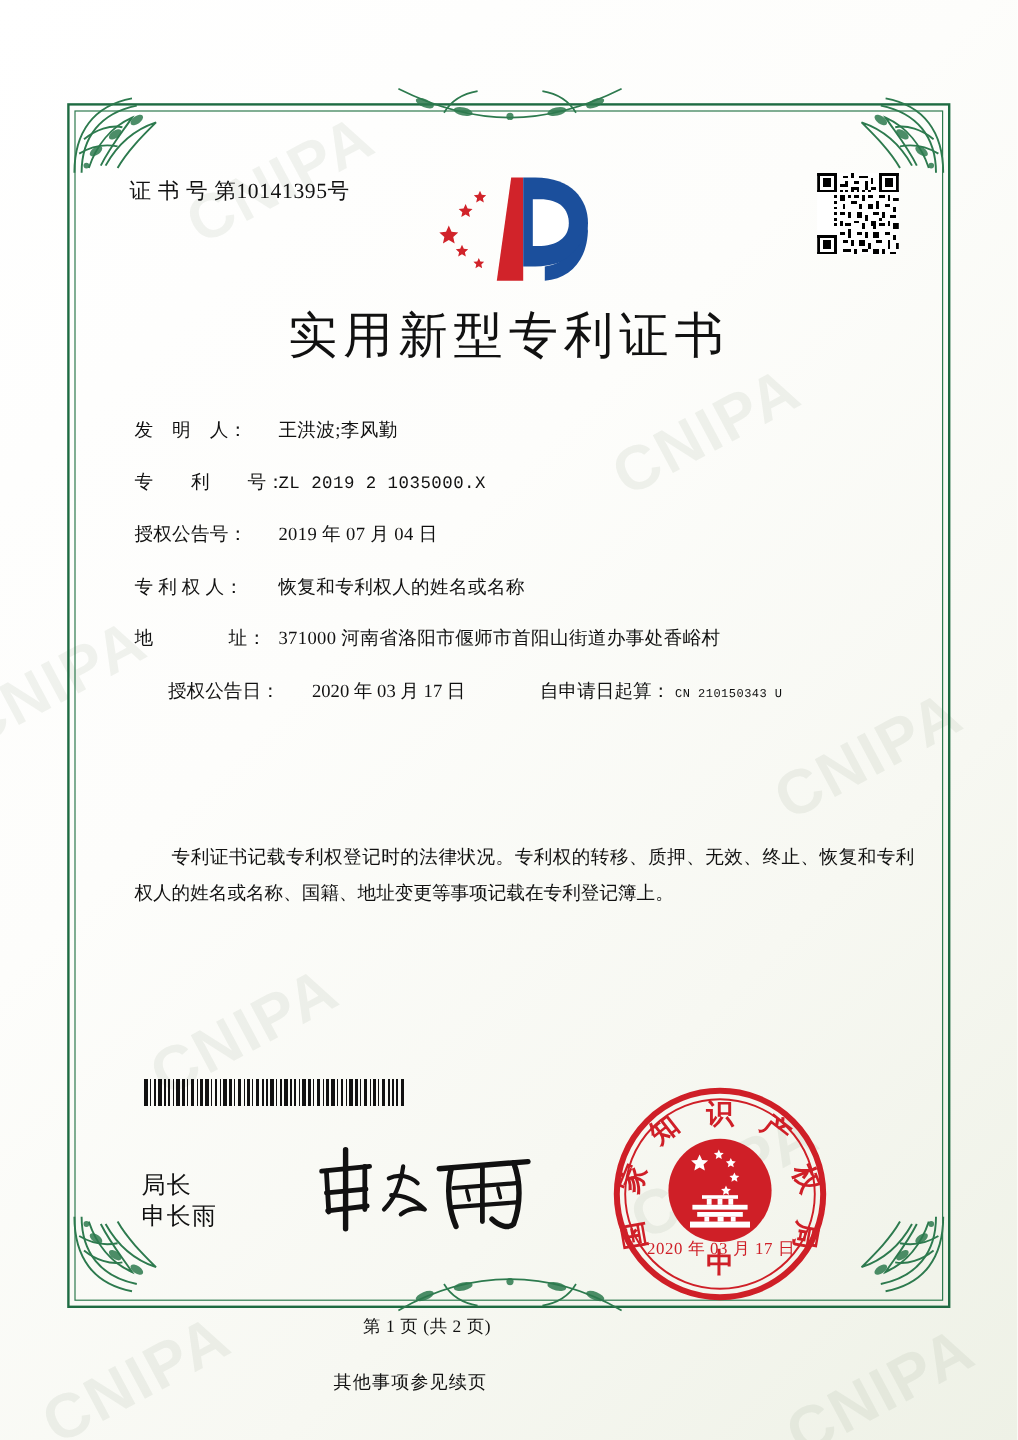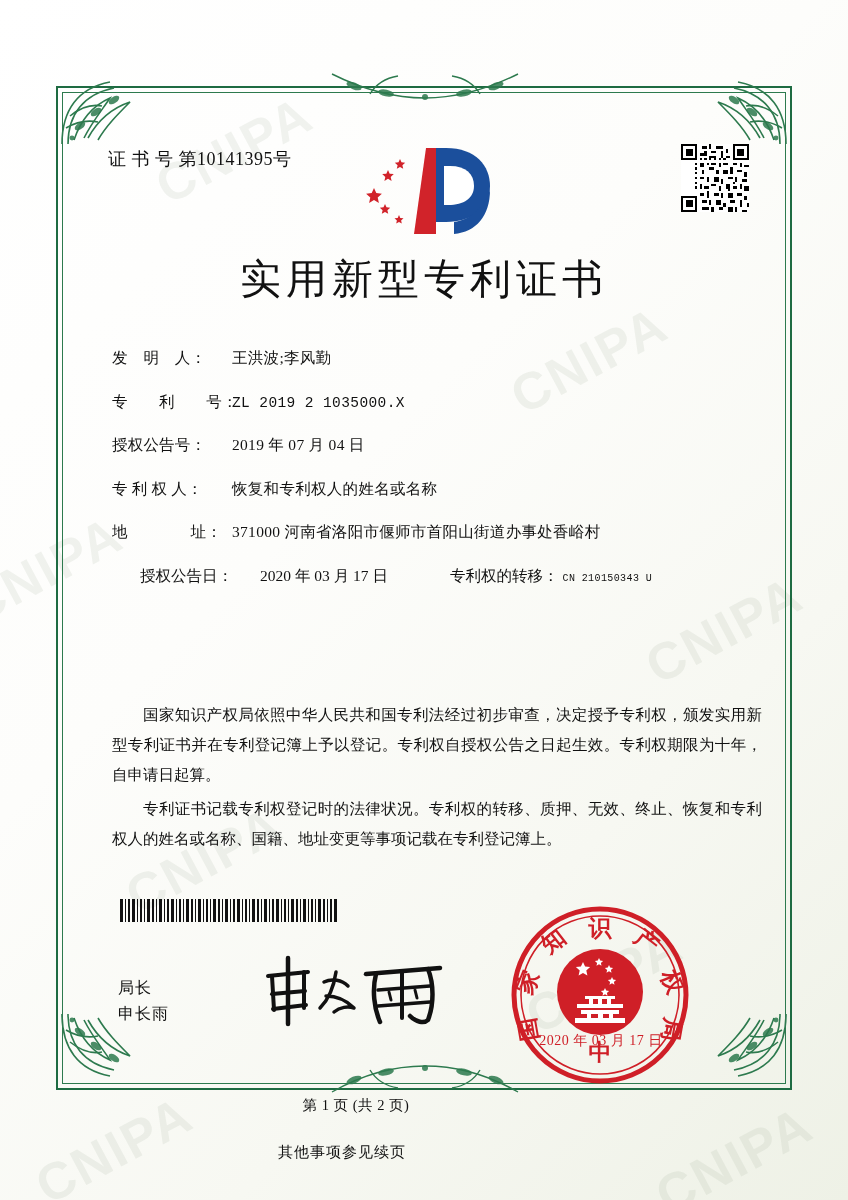--- a/index.html
+++ b/index.html
@@ -202,21 +202,21 @@
     top: 899px;
     width: 218px;
     height: 23px;
   }
 
   
   .sig-label {
     position: absolute;
     left: 118px;
     top: 975px;
-    font-size: 16px;
+    font-size: 20px;
     color: #111;
     line-height: 26px;
     letter-spacing: 1px;
   }
   .sig-script {
     position: absolute;
     left: 258px;
     top: 952px;
     width: 200px;
     height: 80px;
@@ -518,27 +518,26 @@
       <span class="lbl">专 利 权 人：</span>
       <span class="val">恢复和专利权人的姓名或名称</span>
     </div>
     <div class="field">
       <span class="lbl">地　　　　址：</span>
       <span class="val">371000 河南省洛阳市偃师市首阳山街道办事处香峪村</span>
     </div>
     <div class="pubrow">
       <span class="lbl">授权公告日：</span>
       <span class="v1">2020 年 03 月 17 日</span>
-      <span class="lbl2">专利权的转移：</span>
+      <span class="lbl2">自申请日起算：</span>
       <span class="v2">CN 210150343 U</span>
     </div>
   </div>
 
   <div class="paras">
-    <p>国家知识产权局依照中华人民共和国专利法经过初步审查，决定授予专利权，颁发实用新型专利证书并在专利登记簿上予以登记。专利权自授权公告之日起生效。专利权期限为十年，自申请日起算。</p>
     <p>专利证书记载专利权登记时的法律状况。专利权的转移、质押、无效、终止、恢复和专利权人的姓名或名称、国籍、地址变更等事项记载在专利登记簿上。</p>
   </div>
 
   <svg class="barcode" viewBox="0 0 218 23" shape-rendering="crispEdges">
     <g fill="#111">
       <rect x="0" y="0" width="3" height="23"></rect>
         <rect x="5" y="0" width="1" height="23"></rect>
       <rect x="8" y="0" width="2" height="23"></rect>
         <rect x="12" y="0" width="3" height="23"></rect>
       <rect x="17" y="0" width="1" height="23"></rect>

